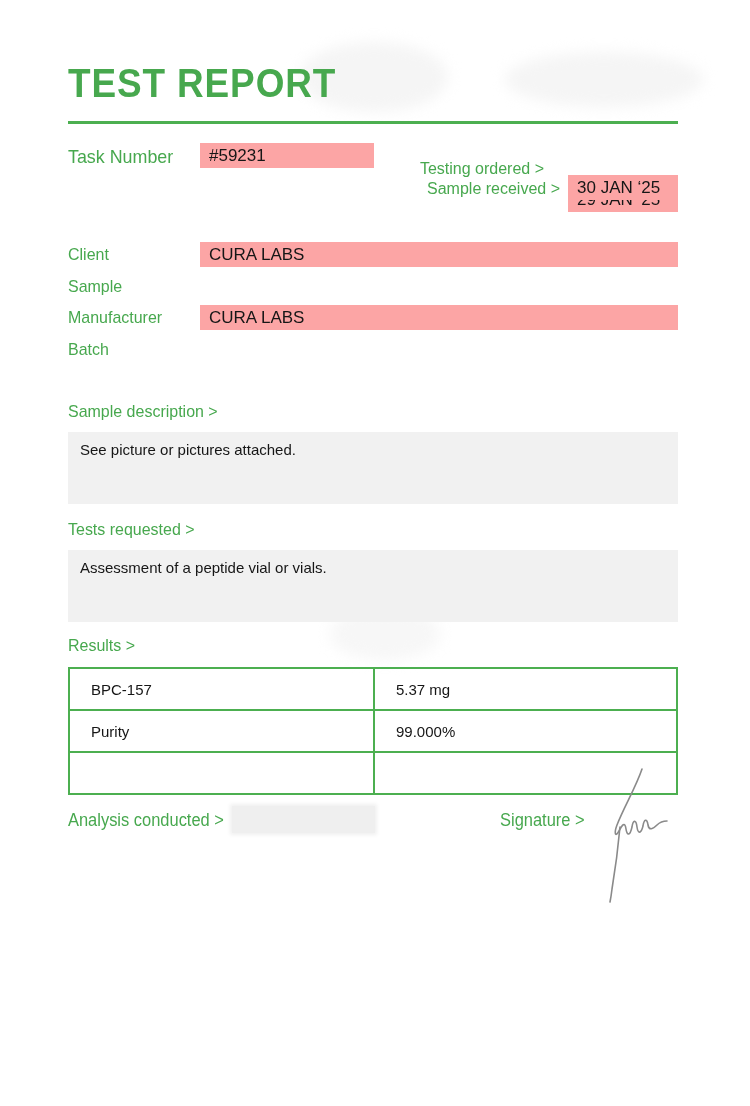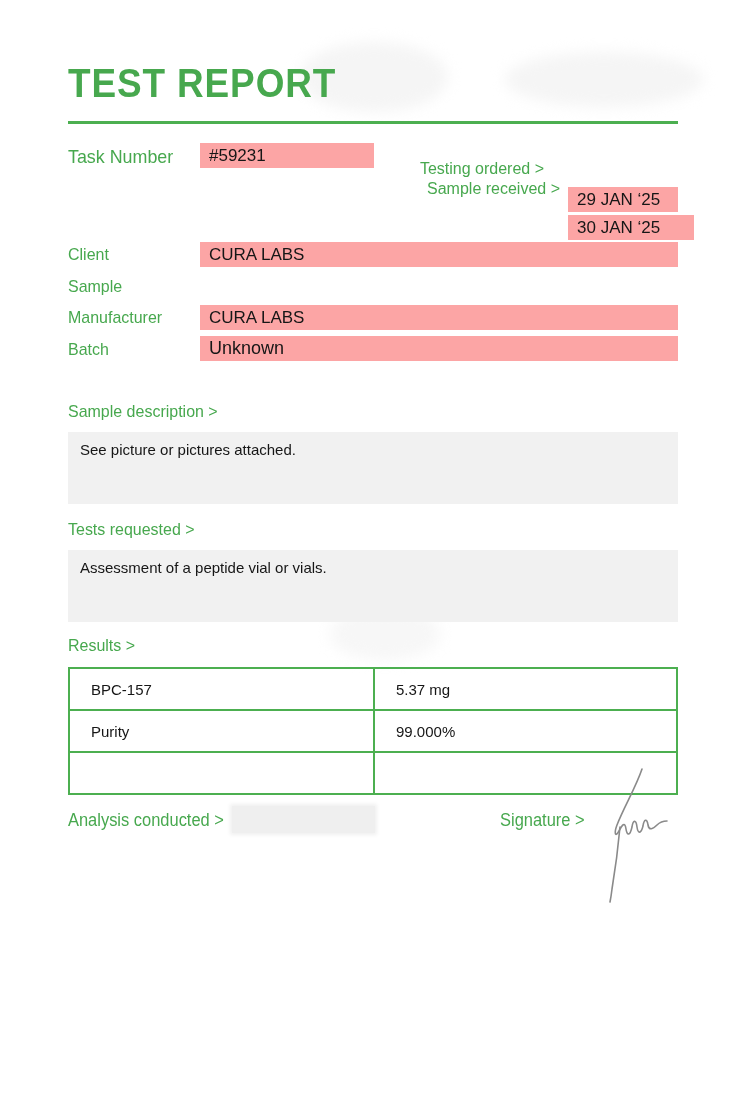--- a/index.html
+++ b/index.html
@@ -81,32 +81,31 @@
   <div class="title">TEST REPORT</div>
   <div class="rule"></div>
 
   <div class="label-lg" style="left:68px; top:146px;">Task Number</div>
   <div class="field" style="left:200px; top:143px; width:174px; height:25px;">#59231</div>
 
   <div class="label-right" style="left:344px; top:148px; width:200px;margin-top:12px;">Testing ordered  &gt;</div>
   <div class="field" style="left:568px; top:143px; width:110px; height:25px;margin-top:44px;">29 JAN ‘25</div>
 
   <div class="label-right" style="left:360px; top:180px; width:200px;">Sample received &gt;</div>
-  <div class="field" style="left:568px; top:175px; width:126px; height:25px;margin-top:40px;">30 JAN ‘25</div>
+  <div class="field" style="left:568px; top:175px; width:110px; height:25px;">30 JAN ‘25</div>
 
   <div class="label-md" style="left:68px; top:245px;">Client</div>
   <div class="field" style="left:200px; top:242px; width:478px; height:25px;">CURA LABS</div>
 
   <div class="label-md" style="left:68px; top:277px;">Sample</div>
 
   <div class="label-md" style="left:68px; top:308px;">Manufacturer</div>
   <div class="field" style="left:200px; top:305px; width:478px; height:25px;">CURA LABS</div>
 
   <div class="label-md" style="left:68px; top:340px;">Batch</div>
-  <div class="field" style="left:200px; top:336px; width:478px; height:25px; font-size:18px;">Unknown</div>
 
   <div class="label-md" style="left:68px; top:402px;">Sample description &gt;</div>
   <div class="textbox" style="top:432px;">See picture or pictures attached.</div>
 
   <div class="label-md" style="left:68px; top:520px;">Tests requested &gt;</div>
   <div class="textbox" style="top:550px;">Assessment of a peptide vial or vials.</div>
 
   <div class="label-md" style="left:68px; top:636px;">Results &gt;</div>
 
   <table class="results">

